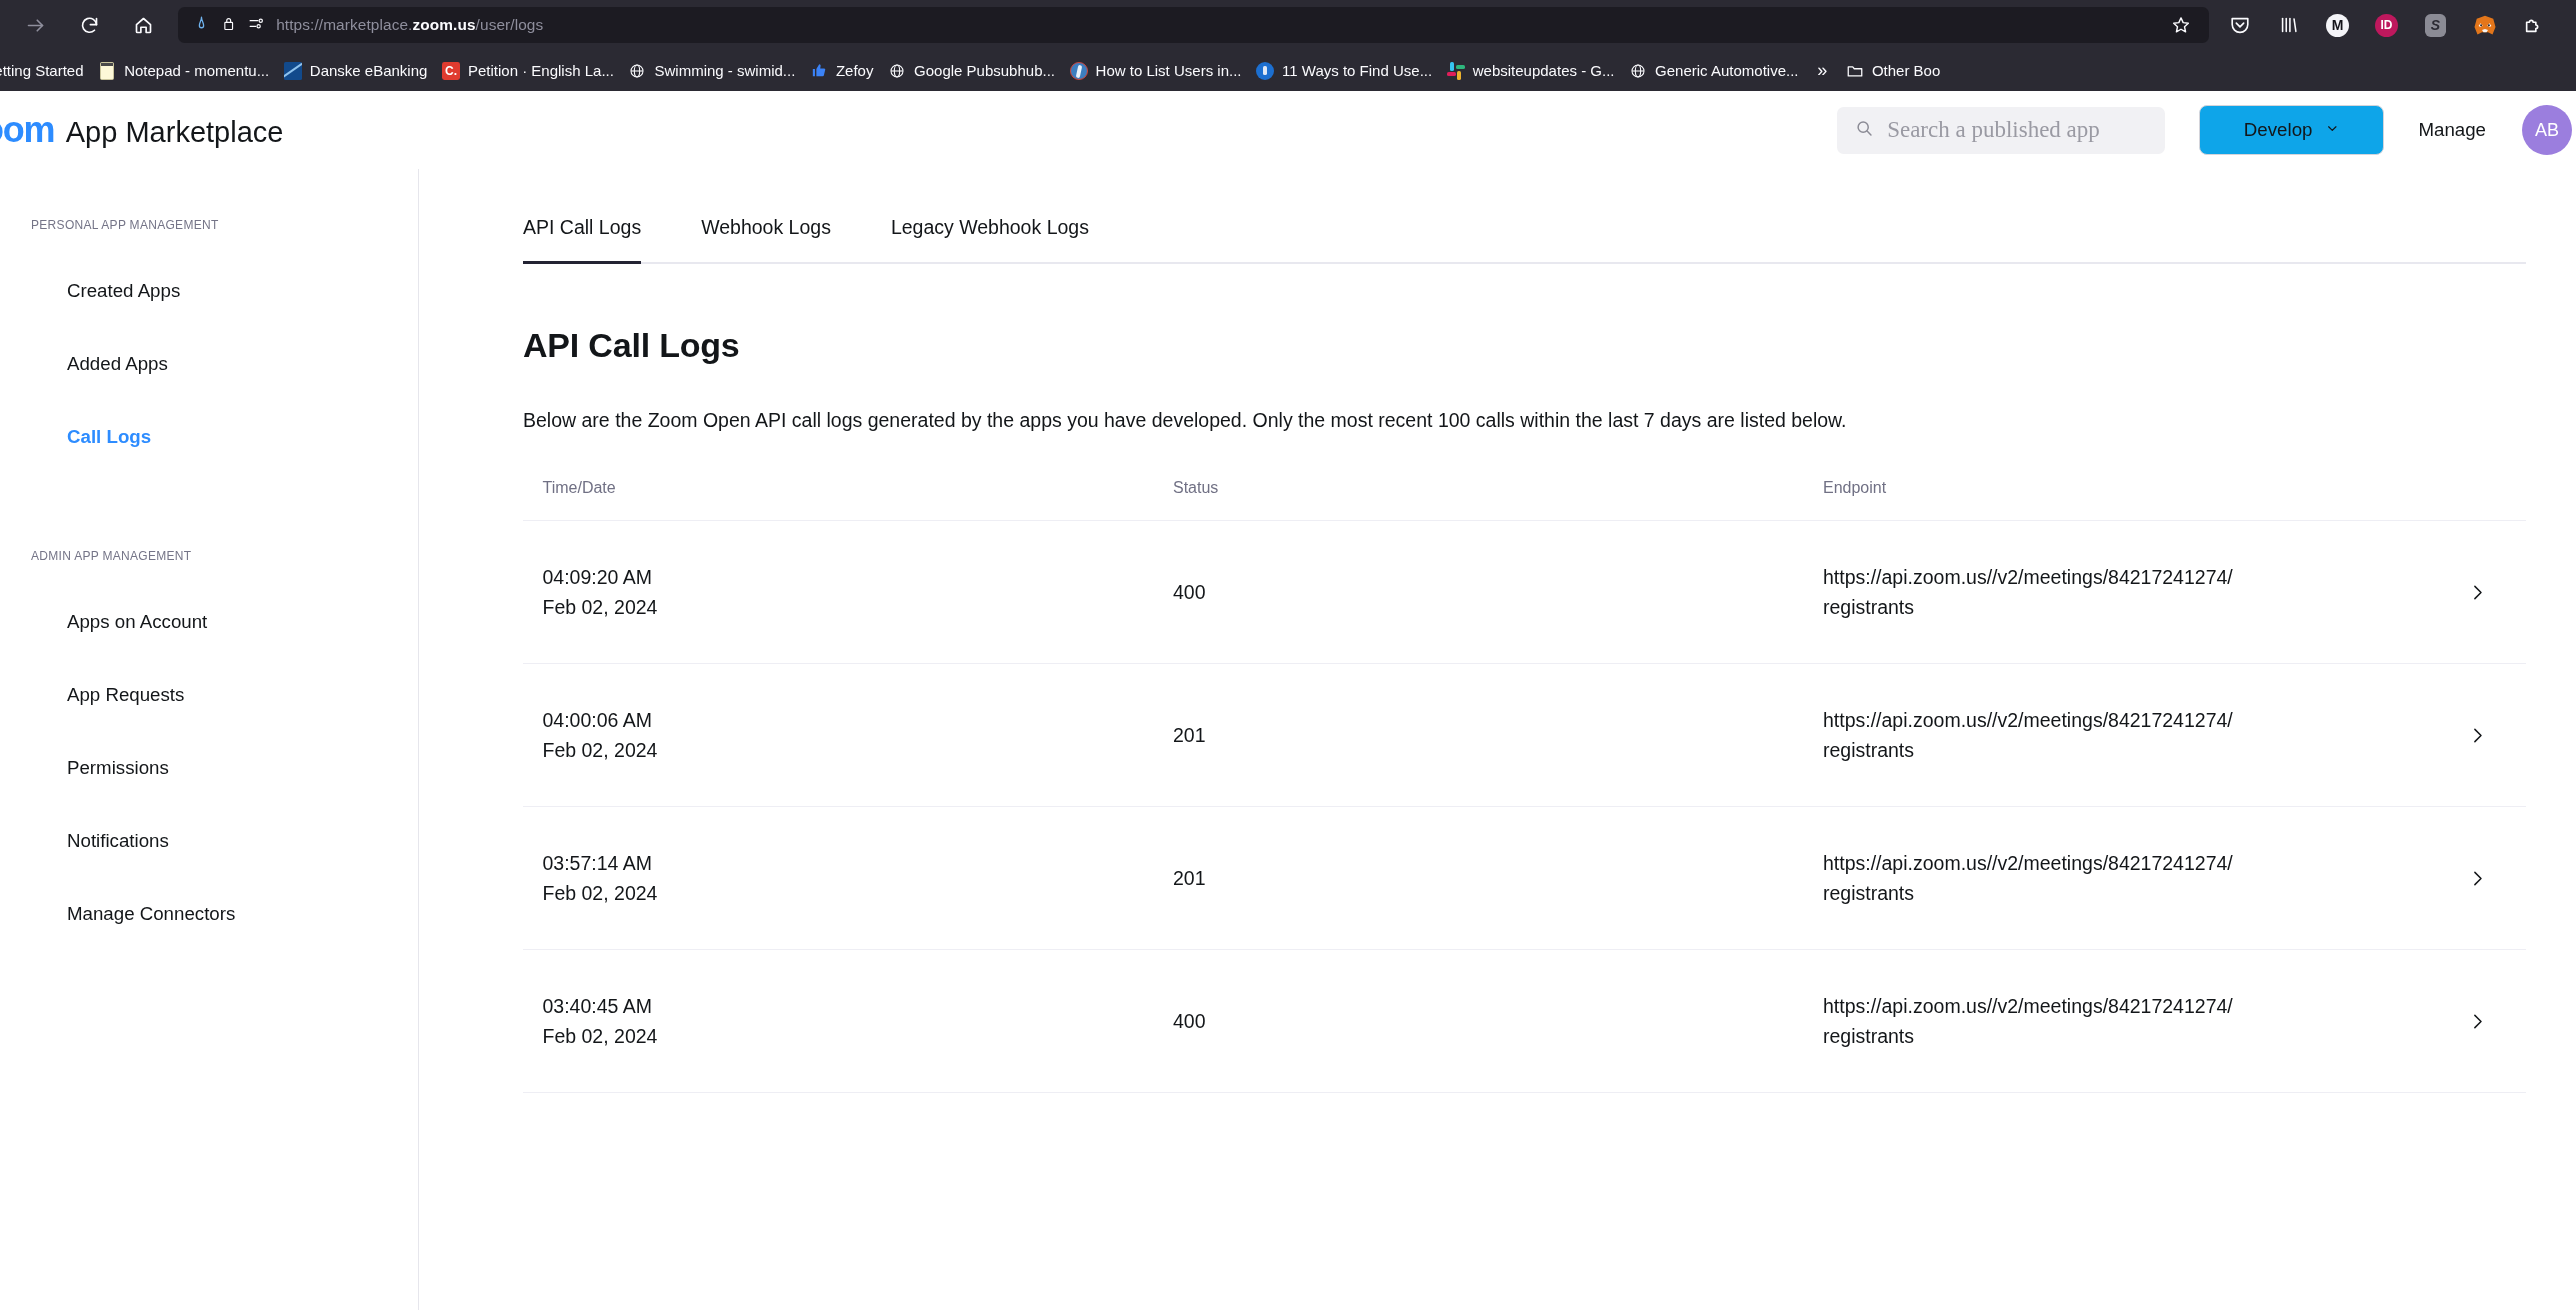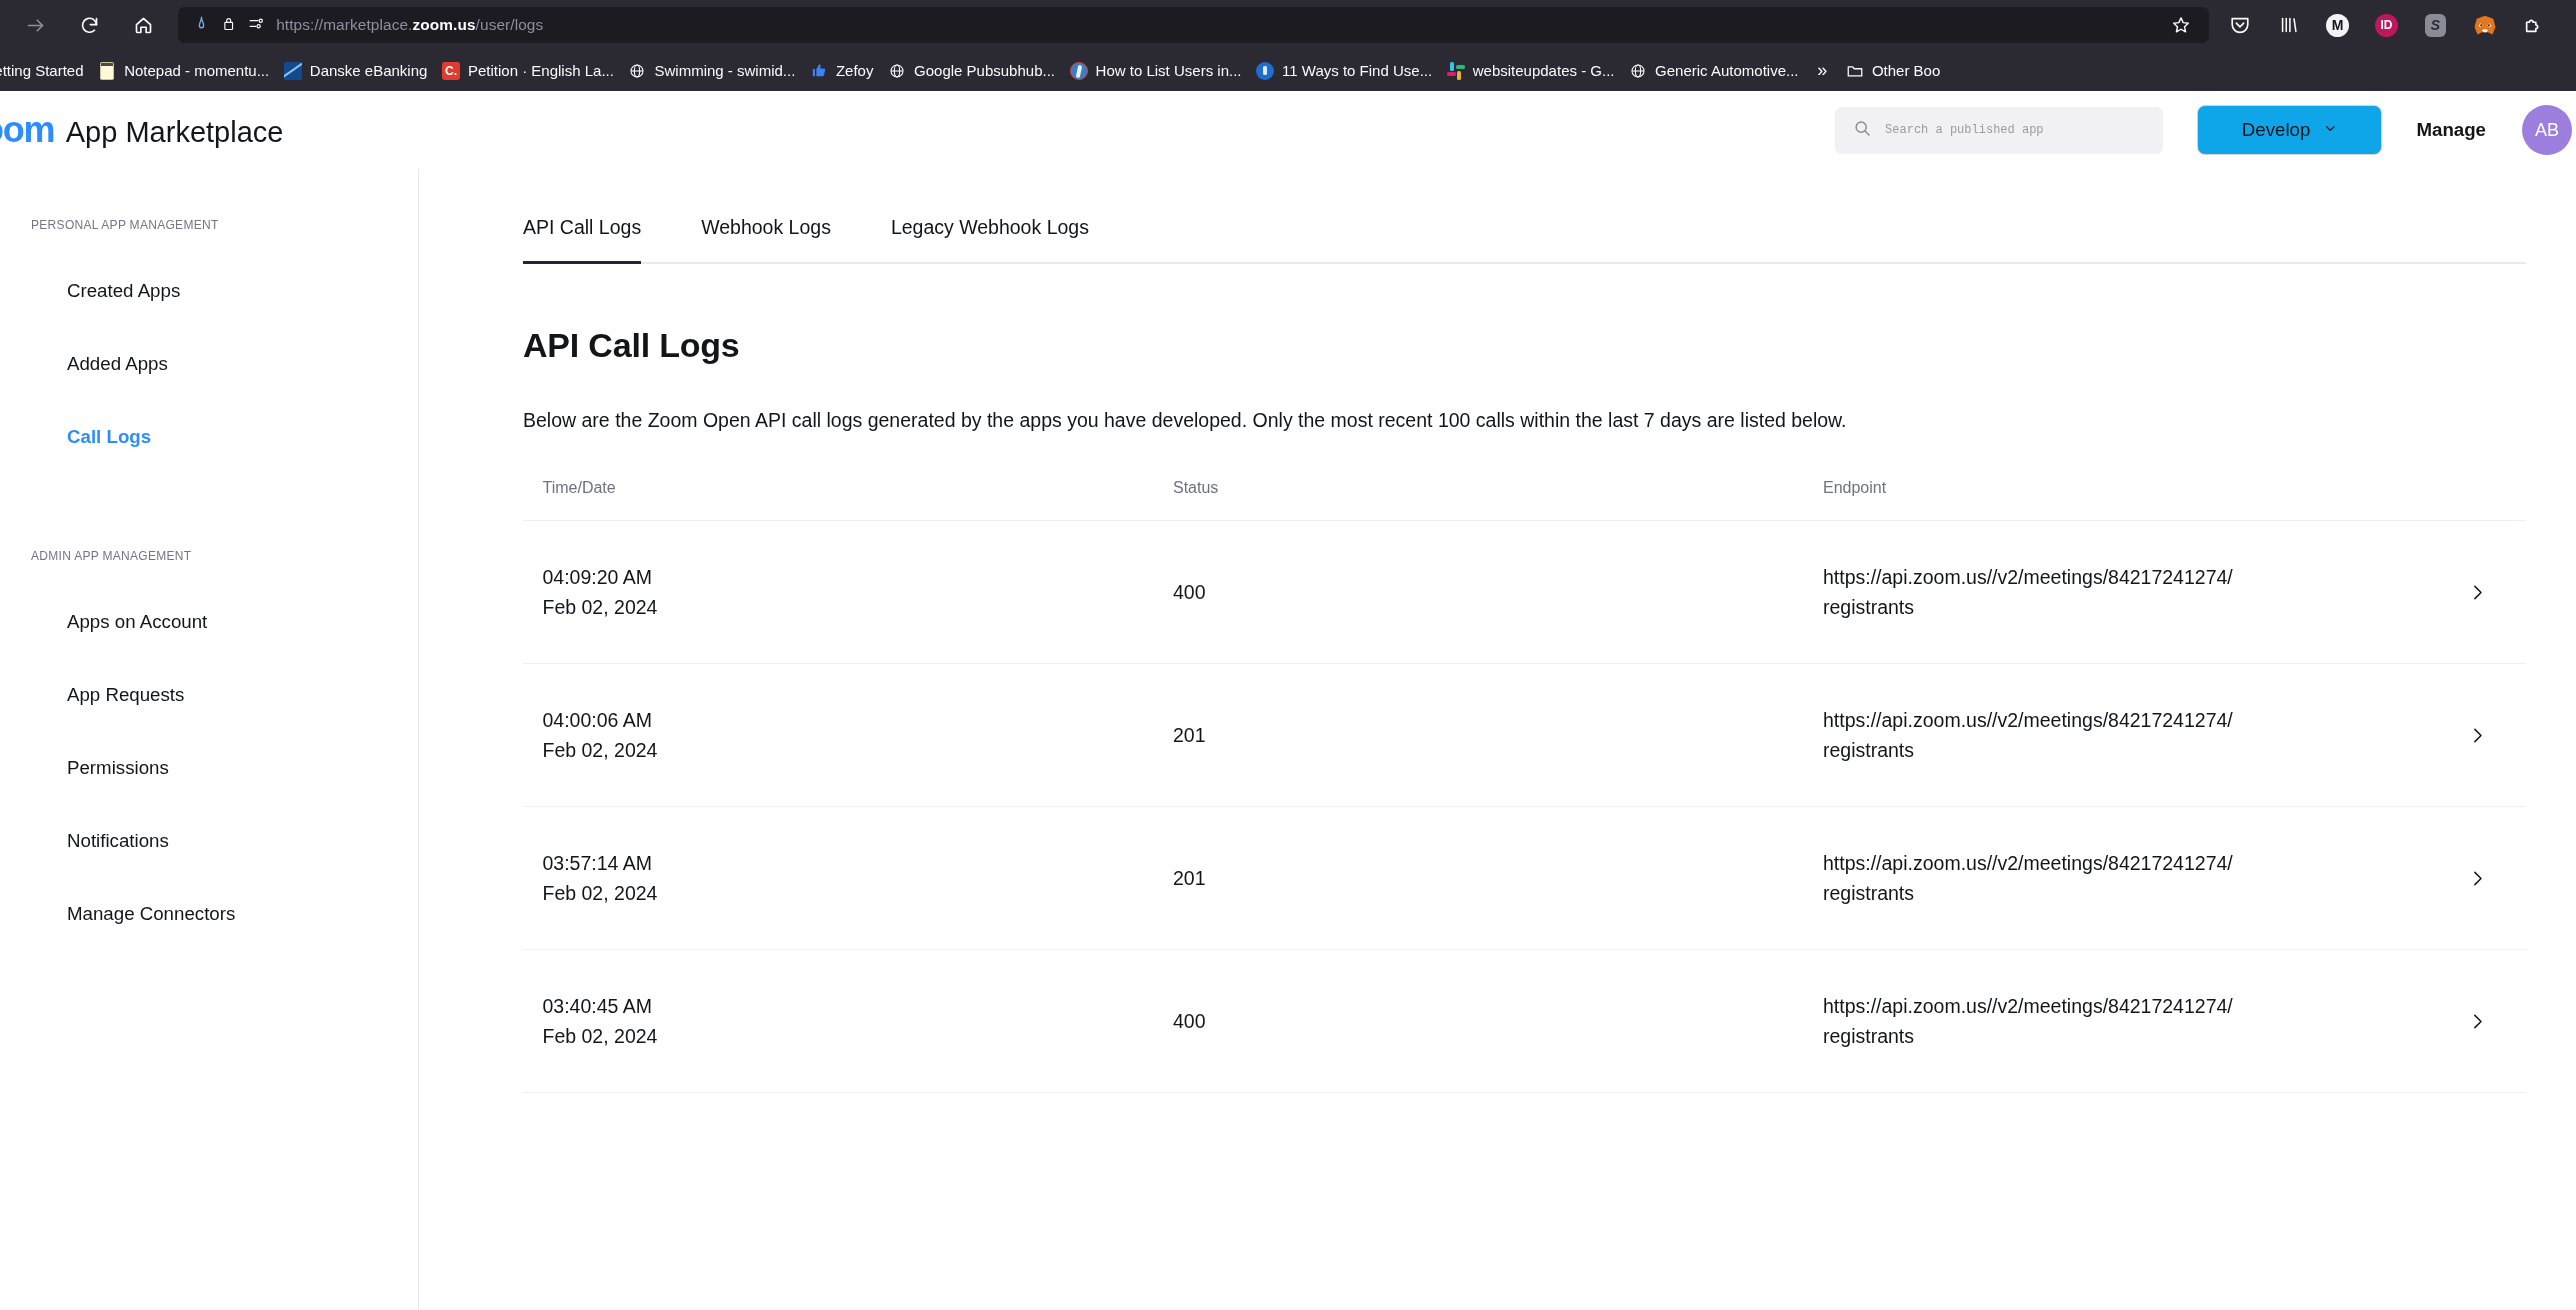--- a/index.html
+++ b/index.html
@@ -163,44 +163,44 @@
     display: flex;
     align-items: center;
     gap: 13px;
     padding: 0 18px;
     margin-right: 34px;
   }
   .search-box input {
     border: none;
     background: transparent;
     outline: none;
-    font-size: 12px;
+    font-size: 23px;
     color: #8b8b95;
-    font-family: Liberation Mono, monospace;
+    font-family: Liberation Serif, serif;
     width: 100%;
   }
   .search-box input::placeholder { color: #9a9aa3; }
   .develop-btn {
     width: 185px;
     height: 50px;
     border: 1.2px solid #d4d4da;
     border-radius: 8px;
     background: #0ea5e9;
     display: flex;
     align-items: center;
     justify-content: center;
     gap: 13px;
     font-size: 18.7px;
     color: #131619;
     font-family: "Liberation Sans", sans-serif;
     margin-right: 34px;
   }
   .manage-link {
     font-size: 18.7px;
-    font-weight: 700;
+    font-weight: 400;
     color: #131619;
     margin-right: 36px;
     white-space: nowrap;
   }
   .avatar {
     width: 50px; height: 50px;
     border-radius: 50%;
     background: #9b7ede;
     color: #fff;
     display: flex; align-items: center; justify-content: center;

